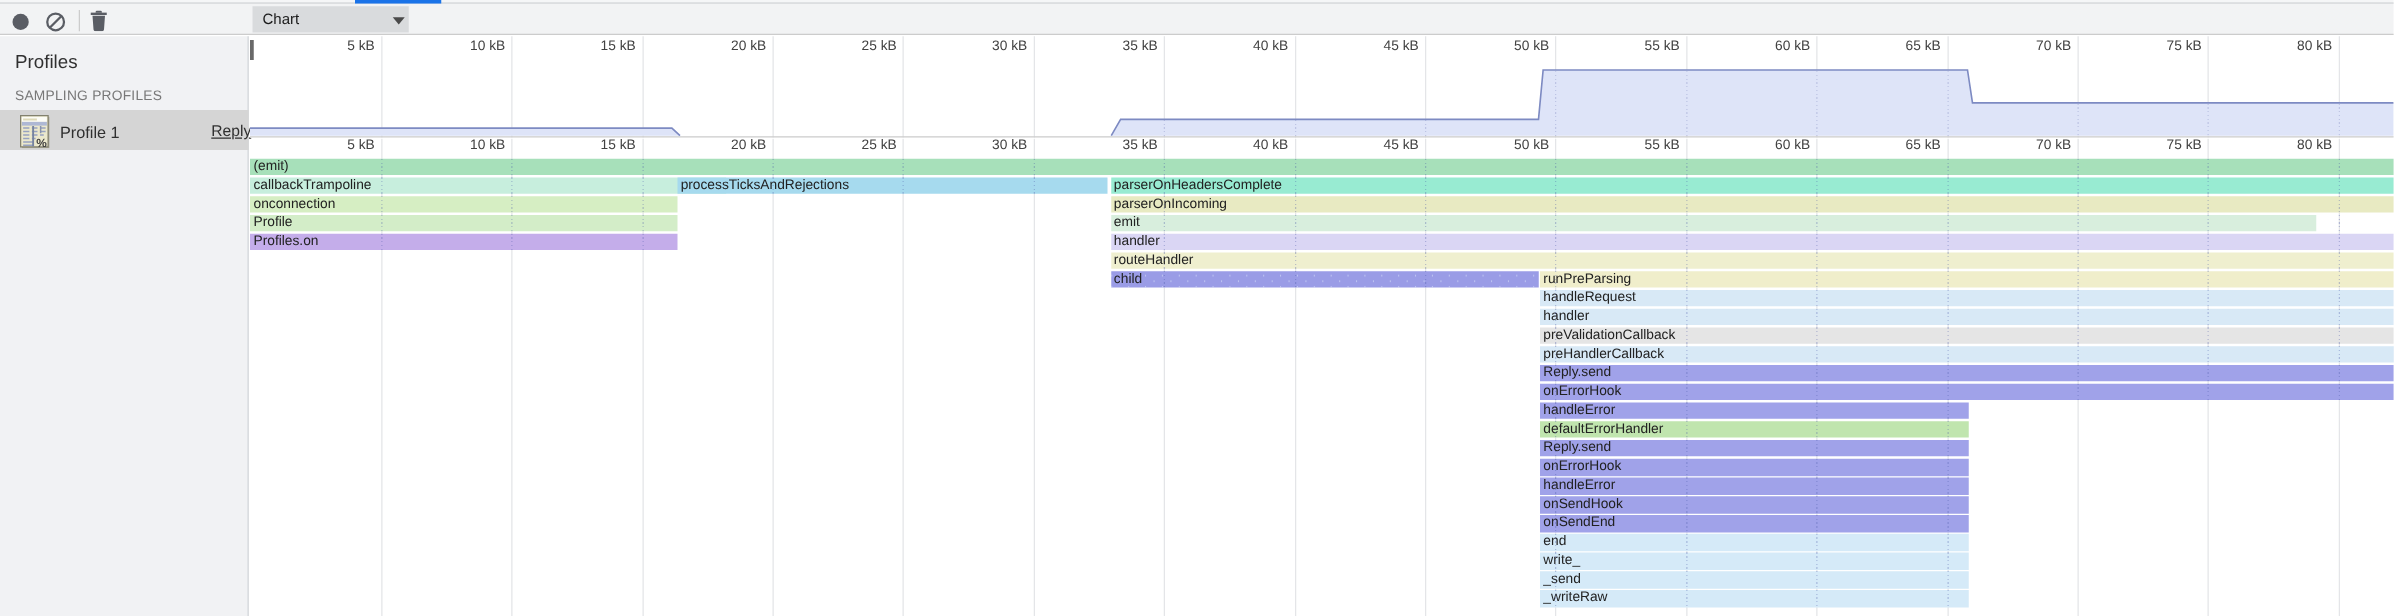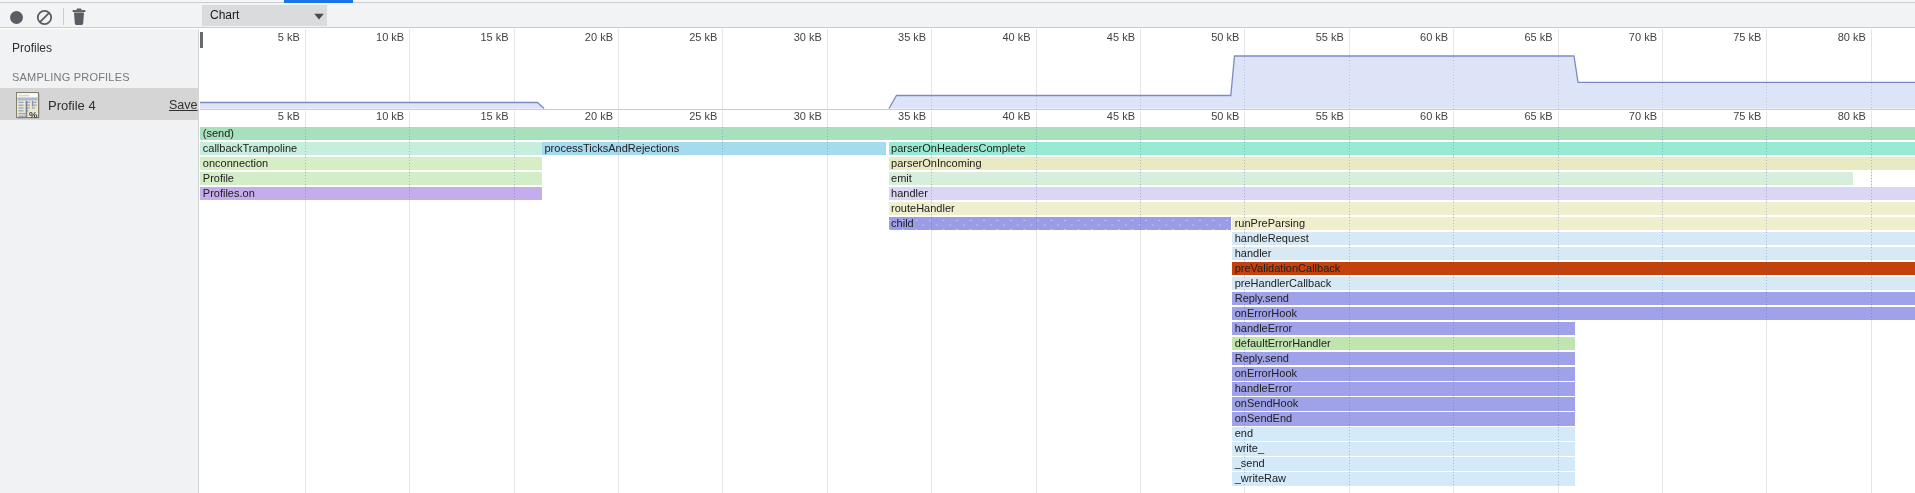--- a/index.html
+++ b/index.html
@@ -23,21 +23,21 @@
 <path d="M3,4.5 h10 l-0.8,11 a1.5,1.5 0 0 1 -1.5,1.4 h-5.4 a1.5,1.5 0 0 1 -1.5,-1.4 Z" fill="#5a5d64"></path>
 <rect x="1.6" y="2.1" width="12.8" height="1.9" fill="#5a5d64"></rect>
 <path d="M5.5,2.1 v-0.6 a1,1 0 0 1 1,-1 h3 a1,1 0 0 1 1,1 v0.6 Z" fill="#5a5d64"></path>
   </svg>
 <div class="abs" style="left:202px;top:5px;width:125px;height:21px;background:#d9dbdd;
 font-size:12px;color:#1a1a1a;line-height:21px;padding-left:8px">Chart</div>
 <svg class="abs" style="left:313px;top:12px" width="12" height="9" viewBox="0 0 12 9">
 <polygon points="1.2,1.8 10.8,1.8 6,7.5" fill="#4a4a4a"></polygon>
   </svg>
 <div class="abs" style="left:0;top:29px;width:199px;height:464px;background:#f1f2f4;border-right:1px solid #d2d5d9"></div>
-<div class="abs" style="left:12px;top:41px;font-size:12px;color:#303030">Profiles</div>
+<div class="abs" style="left:12px;top:41px;font-size:15px;color:#303030">Profiles</div>
 <div class="abs" style="left:12px;top:71px;font-size:11px;color:#787878;letter-spacing:0.2px">SAMPLING PROFILES</div>
 <div class="abs" style="left:0;top:88px;width:199px;height:32px;background:#d5d5d5"></div>
 <svg class="abs" style="left:16px;top:92px" width="25" height="27" viewBox="0 0 25 27">
 <rect x="1.5" y="1.5" width="22" height="25" fill="#a8a696"></rect>
 <rect x="0.5" y="0.5" width="22" height="25" fill="#ebe8cc" stroke="#82816f"></rect>
 <rect x="1.5" y="1.5" width="20" height="4" fill="#fcfcf6"></rect>
 <rect x="2.5" y="2.8" width="11" height="1.6" fill="#ddd9b8"></rect>
 <rect x="1.5" y="5.5" width="20" height="3" fill="#aeb8d4"></rect>
 <g stroke="#97a2c0" stroke-width="1.3">
 <line x1="2.5" y1="10.4" x2="7.5" y2="10.4"></line>
@@ -51,22 +51,22 @@
       <line x1="16" y1="16" x2="19" y2="16"></line>
 <line x1="2.5" y1="18.8" x2="7.5" y2="18.8"></line>
       <line x1="9.5" y1="18.8" x2="12.5" y2="18.8"></line>
 <line x1="2.5" y1="21.6" x2="11" y2="21.6"></line>
 <line x1="2.5" y1="24.2" x2="11" y2="24.2"></line>
 </g>
 <line x1="10.5" y1="8.8" x2="10.5" y2="25.2" stroke="#76839f" stroke-width="1.5"></line>
 <line x1="16.5" y1="8.8" x2="16.5" y2="14.5" stroke="#8893ad" stroke-width="1.2"></line>
 <text x="13" y="25.5" font-family="Liberation Sans" font-size="9.5" font-weight="bold" fill="#3d3d3d">%</text>
   </svg>
-<div class="abs" style="left:48px;top:97.5px;font-size:13px;color:#303030">Profile 4</div>
-<div class="abs" style="left:169px;top:98px;font-size:12.5px;color:#303030;text-decoration:underline">Save</div>
+<div class="abs" style="left:48px;top:97.5px;font-size:13px;color:#303030">Profile 1</div>
+<div class="abs" style="left:169px;top:98px;font-size:12.5px;color:#303030;text-decoration:underline">Reply</div>
 <div class="abs" style="left:200px;top:29px;width:1715px;height:81px;background:#fff"></div>
 <div class="gl" style="left:304.8px;top:29px;height:81px"></div>
 <div class="rl" style="left:239.8px;top:31px">5 kB</div>
 <div class="gl" style="left:409.2px;top:29px;height:81px"></div>
 <div class="rl" style="left:344.2px;top:31px">10 kB</div>
 <div class="gl" style="left:513.6px;top:29px;height:81px"></div>
 <div class="rl" style="left:448.6px;top:31px">15 kB</div>
 <div class="gl" style="left:618.0px;top:29px;height:81px"></div>
 <div class="rl" style="left:553.0px;top:31px">20 kB</div>
 <div class="gl" style="left:722.4px;top:29px;height:81px"></div>
@@ -126,36 +126,36 @@
 <div class="gl" style="left:931.2px;top:111px;height:382px"></div>
 <div class="gl" style="left:1035.6px;top:111px;height:382px"></div>
 <div class="gl" style="left:1140.0px;top:111px;height:382px"></div>
 <div class="gl" style="left:1244.4px;top:111px;height:382px"></div>
 <div class="gl" style="left:1348.8px;top:111px;height:382px"></div>
 <div class="gl" style="left:1453.2px;top:111px;height:382px"></div>
 <div class="gl" style="left:1557.6px;top:111px;height:382px"></div>
 <div class="gl" style="left:1662.0px;top:111px;height:382px"></div>
 <div class="gl" style="left:1766.4px;top:111px;height:382px"></div>
 <div class="gl" style="left:1870.8px;top:111px;height:382px"></div>
-<div class="bar" style="left:200.3px;top:127.0px;width:1714.7px;background-color:#a7e0ba">(send)</div>
+<div class="bar" style="left:200.3px;top:127.0px;width:1714.7px;background-color:#a7e0ba">(emit)</div>
 <div class="bar" style="left:200.3px;top:142.0px;width:381px;background-color:#c7eedd">callbackTrampoline</div>
 <div class="bar" style="left:542.0px;top:142.0px;width:344.0px;background-color:#a6daee">processTicksAndRejections</div>
 <div class="bar" style="left:888.6px;top:142.0px;width:1026.4px;background-color:#98ebd2">parserOnHeadersComplete</div>
 <div class="bar" style="left:200.3px;top:157.0px;width:341.7px;background-color:#d6eec3">onconnection</div>
 <div class="bar" style="left:888.6px;top:157.0px;width:1026.4px;background-color:#e8eac2">parserOnIncoming</div>
 <div class="bar" style="left:200.3px;top:172.0px;width:341.7px;background-color:#d3edc8">Profile</div>
 <div class="bar" style="left:888.6px;top:172.0px;width:964px;background-color:#d8eedd">emit</div>
 <div class="bar" style="left:200.3px;top:187.0px;width:341.7px;background-color:#c4adea">Profiles.on</div>
 <div class="bar" style="left:888.6px;top:187.0px;width:1026.4px;background-color:#dad6f4">handler</div>
 <div class="bar" style="left:888.6px;top:202.1px;width:1026.4px;background-color:#efefcf">routeHandler</div>
 <div class="bar" style="left:888.6px;top:217.1px;width:342.1px;background-color:#9a9ce6;background-image:radial-gradient(circle, rgba(228,238,252,0.5) 0.6px, transparent 0.8px),radial-gradient(circle, rgba(228,238,252,0.5) 0.6px, transparent 0.8px);background-size:13.5px 9px,13.5px 9px;background-position:41px 3.5px,47.7px 8px">child</div>
 <div class="bar" style="left:1232.2px;top:217.1px;width:682.8px;background-color:#f0eecb">runPreParsing</div>
 <div class="bar" style="left:1232.2px;top:232.1px;width:682.8px;background-color:#d8e9f6">handleRequest</div>
 <div class="bar" style="left:1232.2px;top:247.1px;width:682.8px;background-color:#d8e9f6">handler</div>
-<div class="bar" style="left:1232.2px;top:262.1px;width:682.8px;background-color:#c2410c">preValidationCallback</div>
+<div class="bar" style="left:1232.2px;top:262.1px;width:682.8px;background-color:#e5e5e5">preValidationCallback</div>
 <div class="bar" style="left:1232.2px;top:277.1px;width:789px;background-color:#d8e9f6">preHandlerCallback</div>
 <div class="bar" style="left:1232.2px;top:292.1px;width:682.8px;background-color:#a0a2e9">Reply.send</div>
 <div class="bar" style="left:1232.2px;top:307.1px;width:682.8px;background-color:#a0a2e9">onErrorHook</div>
 <div class="bar" style="left:1232.2px;top:322.1px;width:342.4px;background-color:#a0a2e9">handleError</div>
 <div class="bar" style="left:1232.2px;top:337.1px;width:342.4px;background-color:#c0e5ae">defaultErrorHandler</div>
 <div class="bar" style="left:1232.2px;top:352.1px;width:342.4px;background-color:#a0a2e9">Reply.send</div>
 <div class="bar" style="left:1232.2px;top:367.2px;width:342.4px;background-color:#a0a2e9">onErrorHook</div>
 <div class="bar" style="left:1232.2px;top:382.2px;width:342.4px;background-color:#a0a2e9">handleError</div>
 <div class="bar" style="left:1232.2px;top:397.2px;width:342.4px;background-color:#a0a2e9">onSendHook</div>
 <div class="bar" style="left:1232.2px;top:412.2px;width:342.4px;background-color:#a0a2e9">onSendEnd</div>

